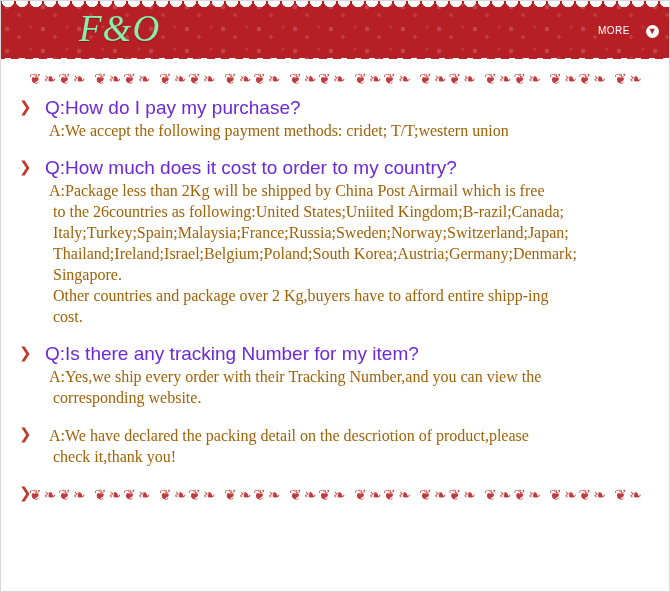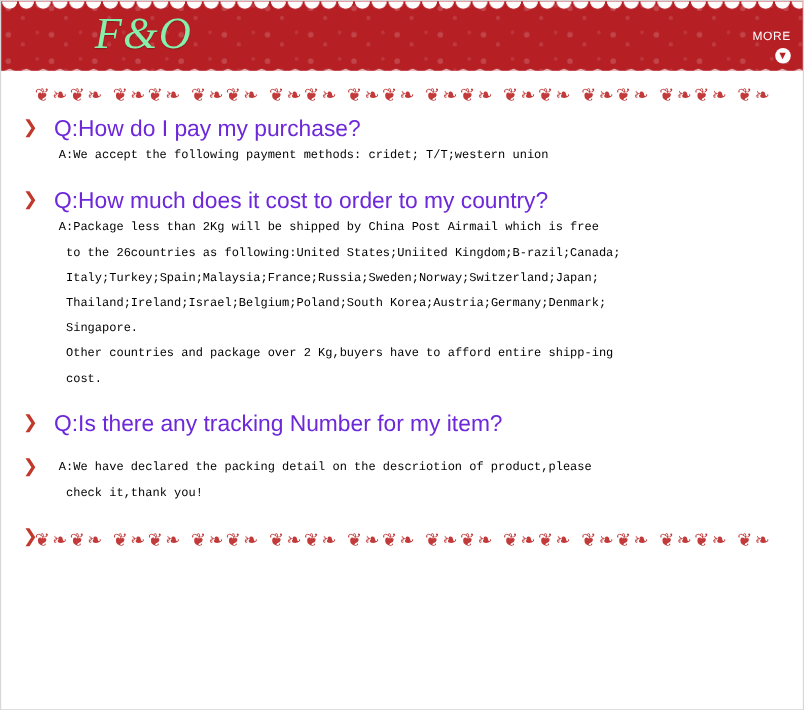--- a/index.html
+++ b/index.html
@@ -70,26 +70,25 @@
     font-style: italic;
     font-size: 37px;
     letter-spacing: 1px;
     text-shadow: 0 1px 1px rgba(0,0,0,0.25);
   }
   .more {
     position: absolute;
     right: 10px;
     top: 24px;
     display: flex;
-    align-items: flex-end;
-    gap: 4px;
+    align-items: flex-start;
+    gap: 16px;
     color: #ffffff;
     font-size: 10px;
     letter-spacing: 0.5px;
-    flex-direction: column;
   }
   .more-circle {
     display: inline-block;
     width: 13px;
     height: 13px;
     border-radius: 50%;
     background: #ffffff;
     color: #b62025;
     font-size: 9px;
     line-height: 13px;
@@ -139,27 +138,27 @@
   }
   .question {
     color: #6d28d9;
     font-size: 19px;
     line-height: 19px;
     font-family: "Liberation Sans", sans-serif;
     margin: 0 0 3px 0;
     font-weight: normal;
   }
   .answer {
-    color: #000000;
-    font-size: 10px;
+    color: #a16207;
+    font-size: 16px;
     line-height: 21px;
     margin: 0;
     padding-left: 4px;
     white-space: pre-wrap;
-    font-family: Liberation Mono, monospace;
+    font-family: Liberation Serif, serif;
   }
 </style>
 </head>
 <body>
 
 <div class="page">
 
   <div class="header">
     <div class="header-lace"></div>
     <div class="header-scallop-top"></div>
@@ -191,20 +190,22 @@
  Italy;Turkey;Spain;Malaysia;France;Russia;Sweden;Norway;Switzerland;Japan;
  Thailand;Ireland;Israel;Belgium;Poland;South Korea;Austria;Germany;Denmark;
  Singapore.
  Other countries and package over 2 Kg,buyers have to afford entire shipp-ing
  cost.</p>
     </div>
 
     <div class="faq-item">
       <span class="bullet-icon">❯</span>
       <p class="question">Q:Is there any tracking Number for my item?</p>
+      <p class="answer">A:Yes,we ship every order with their Tracking Number,and you can view the
+ corresponding website.</p>
     </div>
 
     <div class="faq-item">
       <span class="bullet-icon">❯</span>
       <p class="answer">A:We have declared the packing detail on the descriotion of product,please
  check it,thank you!</p>
     </div>
 
     <div class="faq-item">
       <span class="bullet-icon">❯</span>

